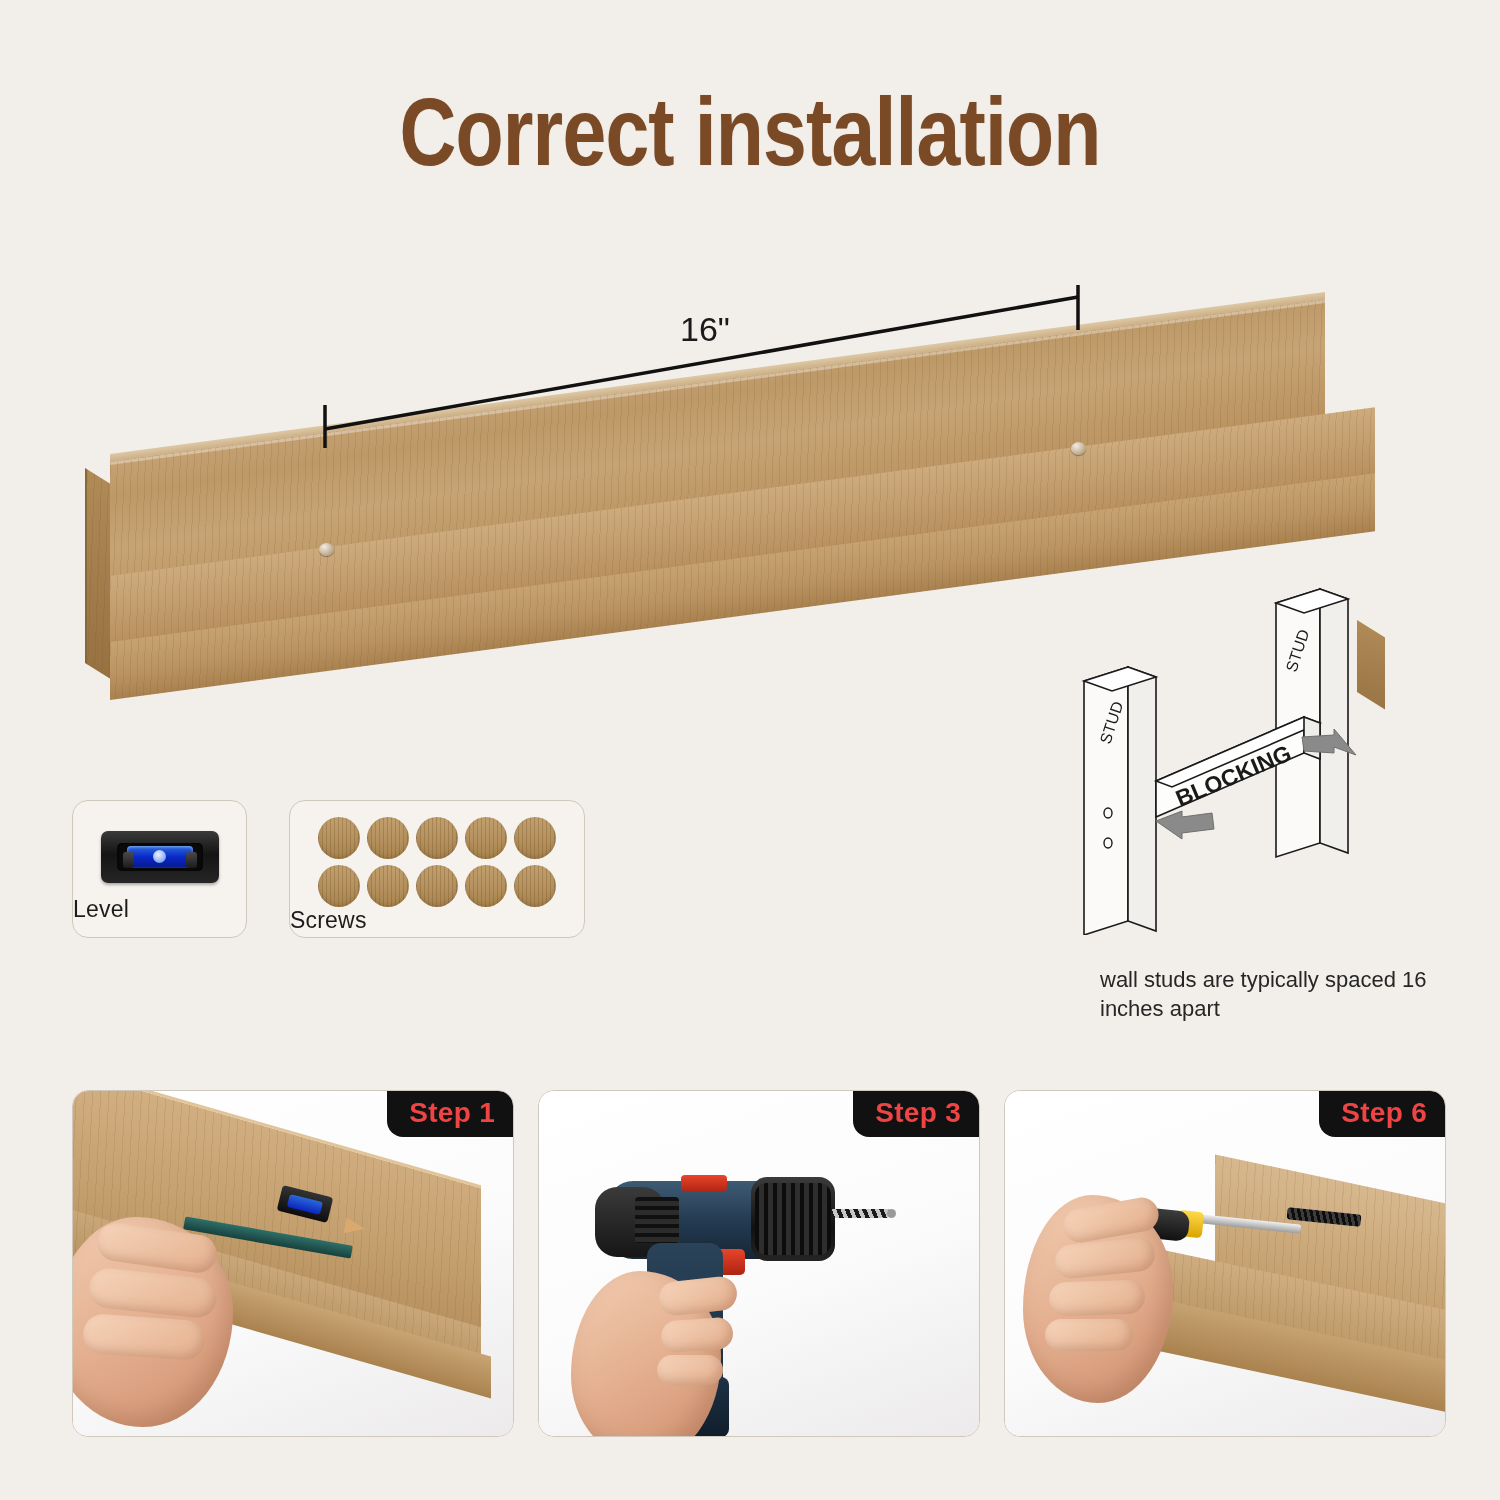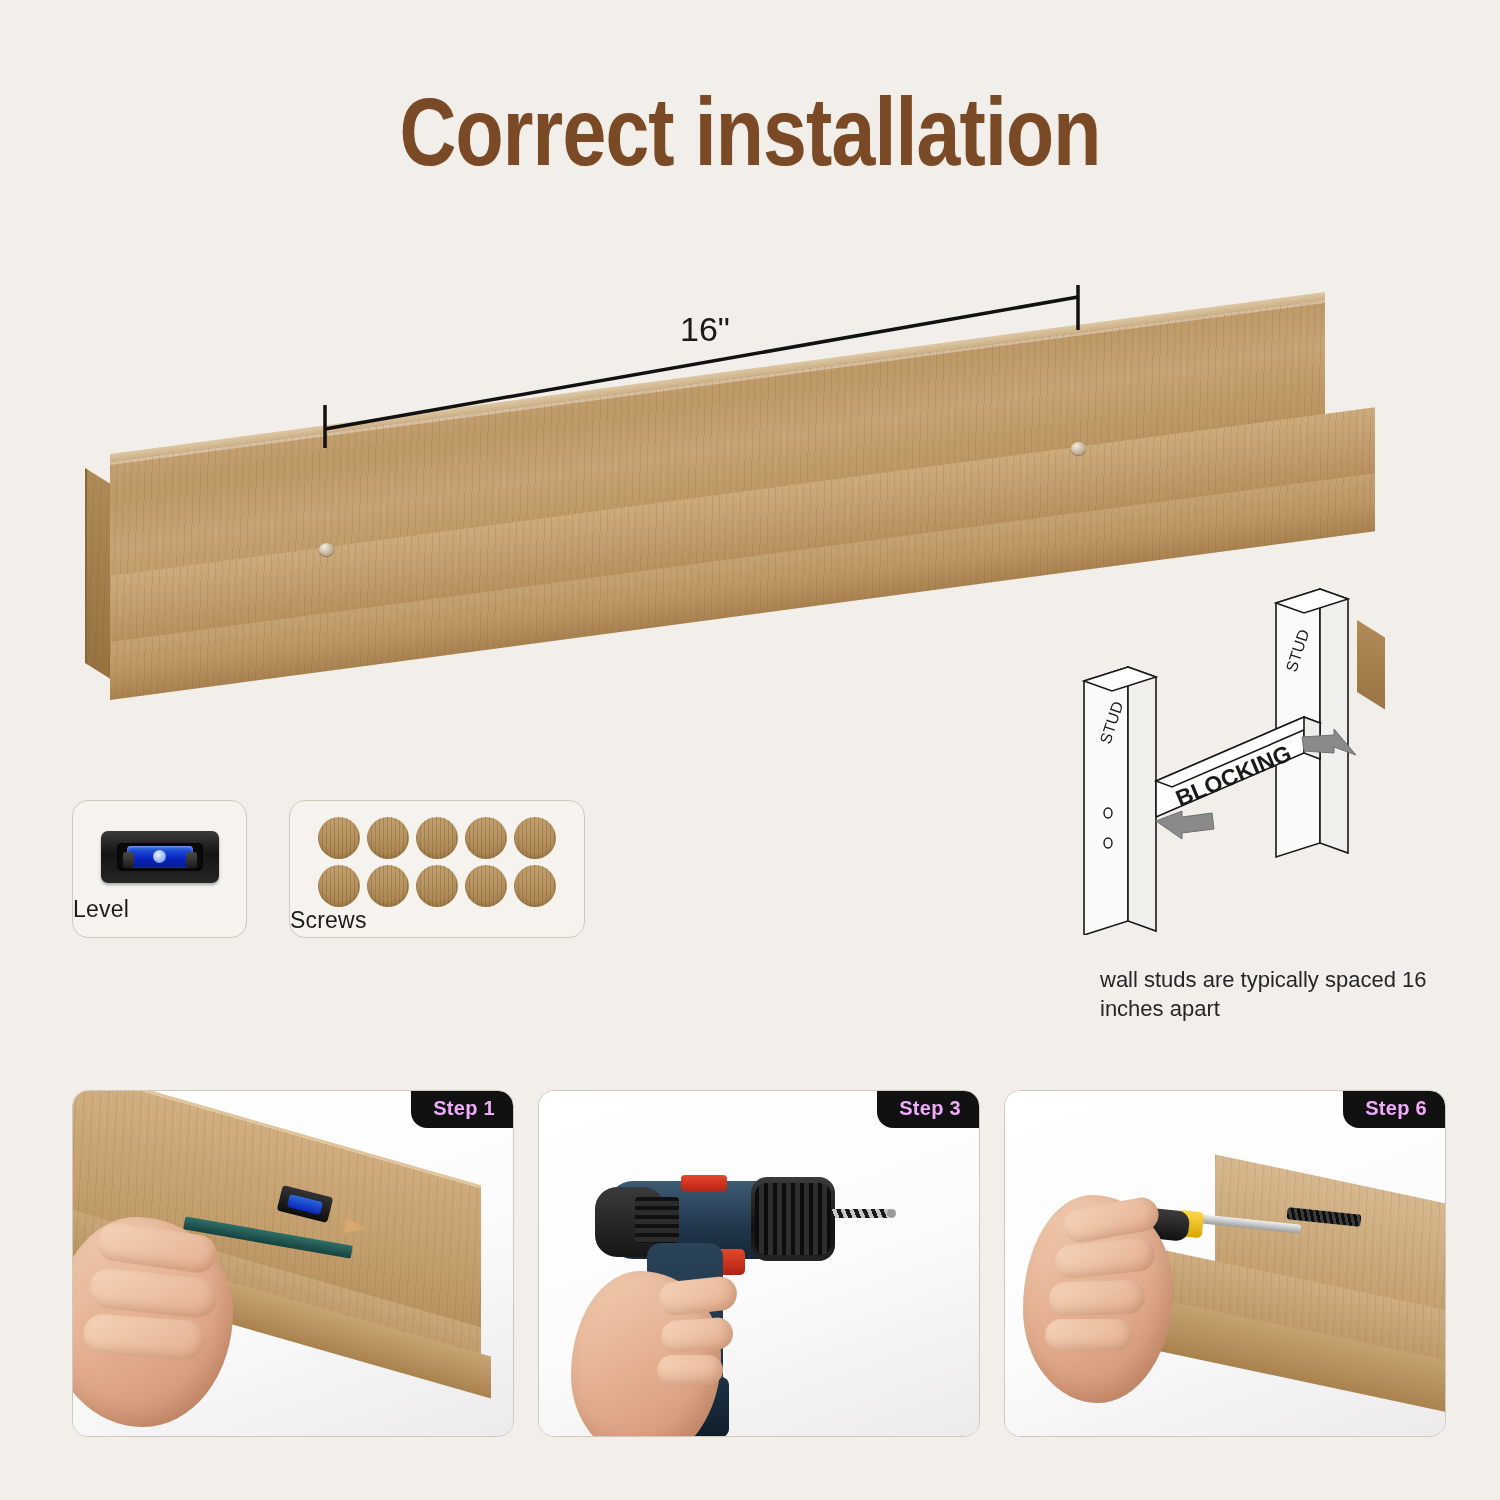--- a/index.html
+++ b/index.html
@@ -270,22 +270,22 @@
     width: 440px; height: 345px;
     border: 1.5px solid #cfc8bd;
     border-radius: 16px;
     background: #ffffff;
     overflow: hidden;
   }
   .step-badge {
     position: absolute;
     right: 0; top: 0;
     background: #111111;
-    color: #f0abfc;
-    font-size: 20px;
+    color: #ef4444;
+    font-size: 28px;
     font-weight: bold;
     padding: 6px 18px 8px 22px;
     border-radius: 0 14px 0 16px;
     z-index: 5;
     letter-spacing: .3px;
   }
   .photo { position:absolute; inset:0; }
 
   
   .wall-bg {

